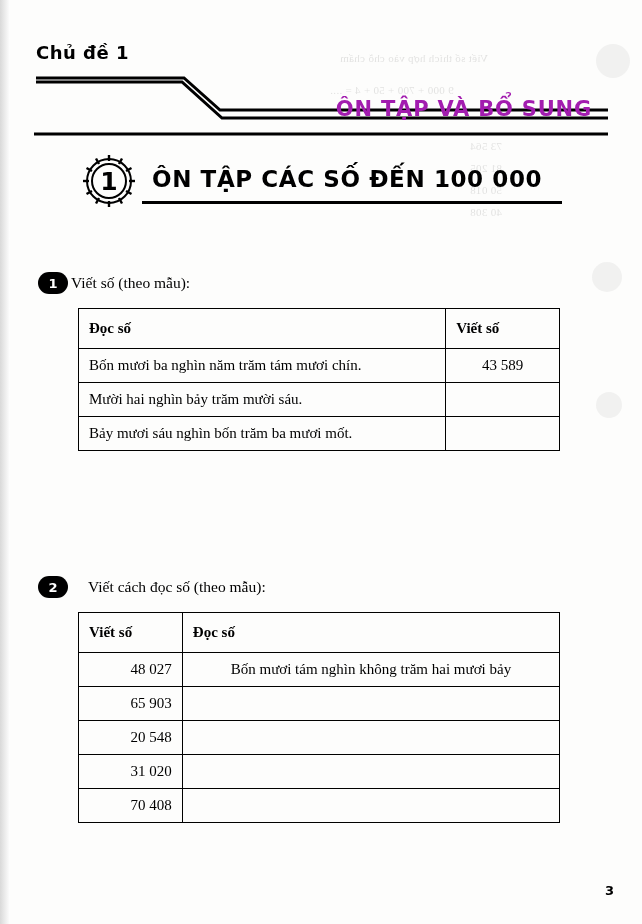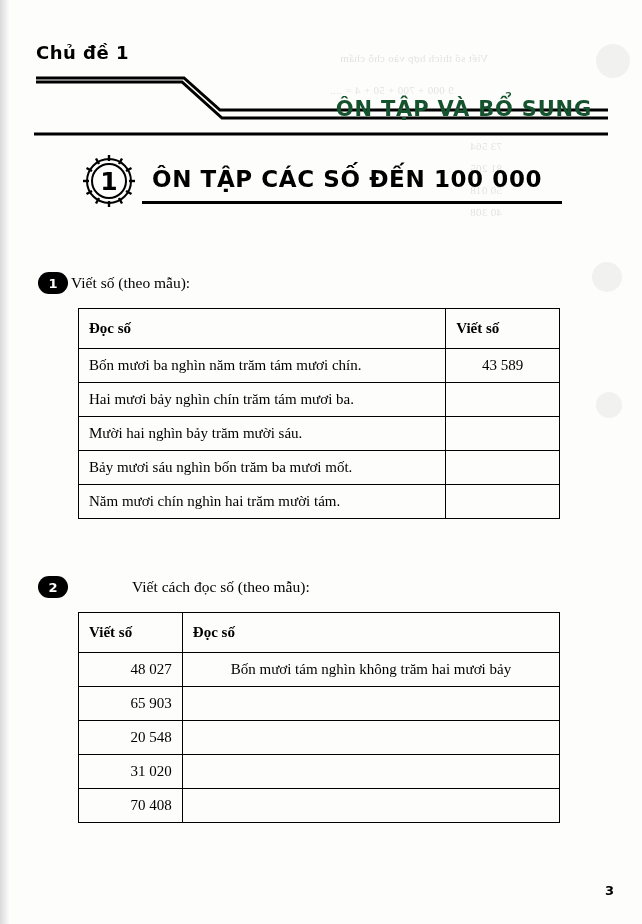--- a/index.html
+++ b/index.html
@@ -62,21 +62,21 @@
   }
   .banner svg { display: block; }
   .banner-title {
     position: absolute;
     right: 16px;
     top: 21px;
     font-family: "DejaVu Sans", sans-serif;
     font-weight: bold;
     font-size: 21px;
     letter-spacing: 0.8px;
-    color: #14532d;
+    color: #a21caf;
     white-space: nowrap;
   }
 
   
   .lesson-row {
     position: absolute;
     left: 80px;
     top: 152px;
     width: 470px;
     height: 58px;
@@ -259,40 +259,32 @@
         <th class="col-read">Đọc số</th>
         <th class="col-write">Viết số</th>
       </tr>
     </thead>
     <tbody>
       <tr>
         <td class="c-left">Bốn mươi ba nghìn năm trăm tám mươi chín.</td>
         <td class="c-center">43 589</td>
       </tr>
       <tr>
-        <td class="c-left">Hai mươi bảy nghìn chín trăm tám mươi ba.</td>
-        <td class="c-center"></td>
-      </tr>
-      <tr>
         <td class="c-left">Mười hai nghìn bảy trăm mười sáu.</td>
         <td class="c-center"></td>
       </tr>
       <tr>
         <td class="c-left">Bảy mươi sáu nghìn bốn trăm ba mươi mốt.</td>
-        <td class="c-center"></td>
-      </tr>
-      <tr>
-        <td class="c-left">Năm mươi chín nghìn hai trăm mười tám.</td>
         <td class="c-center"></td>
       </tr>
     </tbody>
   </table>
 
   <div class="ex-badge" style="left:38px; top:576px;">2</div>
-  <div class="ex-text" style="left:88px; top:578px;margin-left:44px;">Viết cách đọc số (theo mẫu):</div>
+  <div class="ex-text" style="left:88px; top:578px;">Viết cách đọc số (theo mẫu):</div>
 
   <table class="grid" id="table2">
     <thead>
       <tr>
         <th class="col-write">Viết số</th>
         <th class="col-read">Đọc số</th>
       </tr>
     </thead>
     <tbody>
       <tr>

